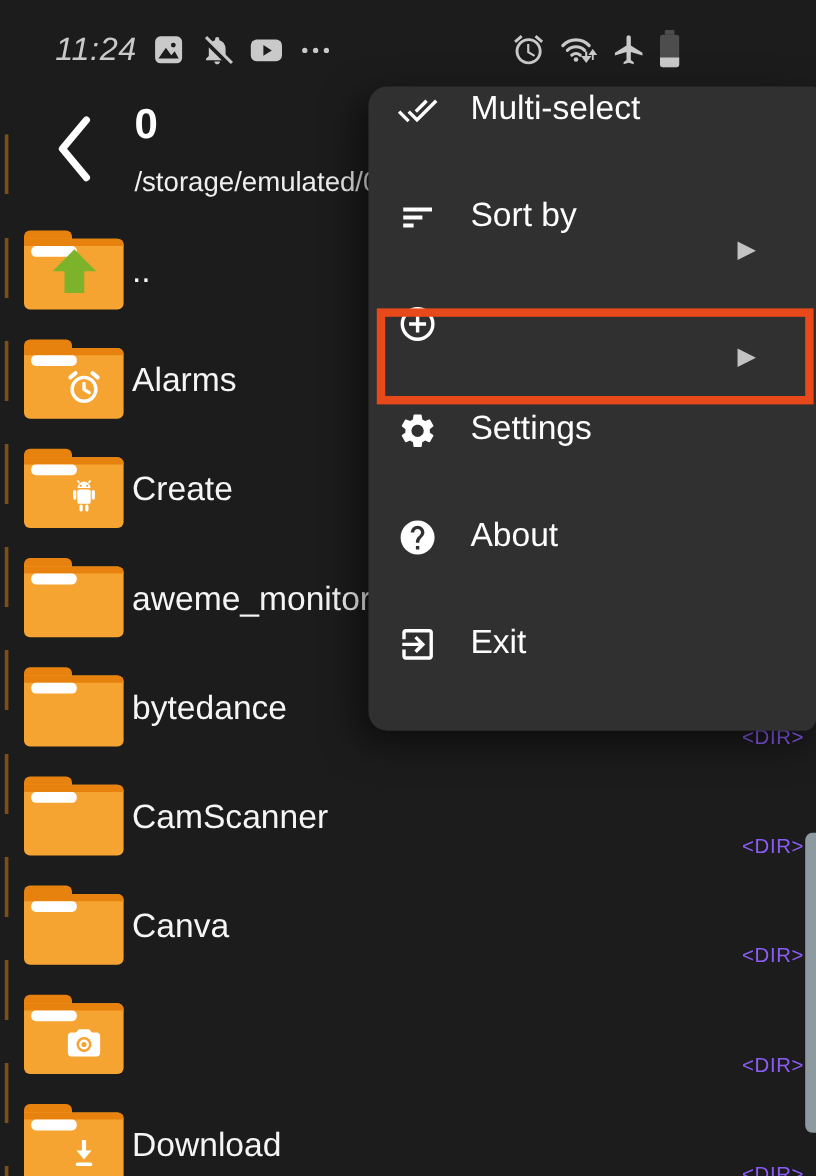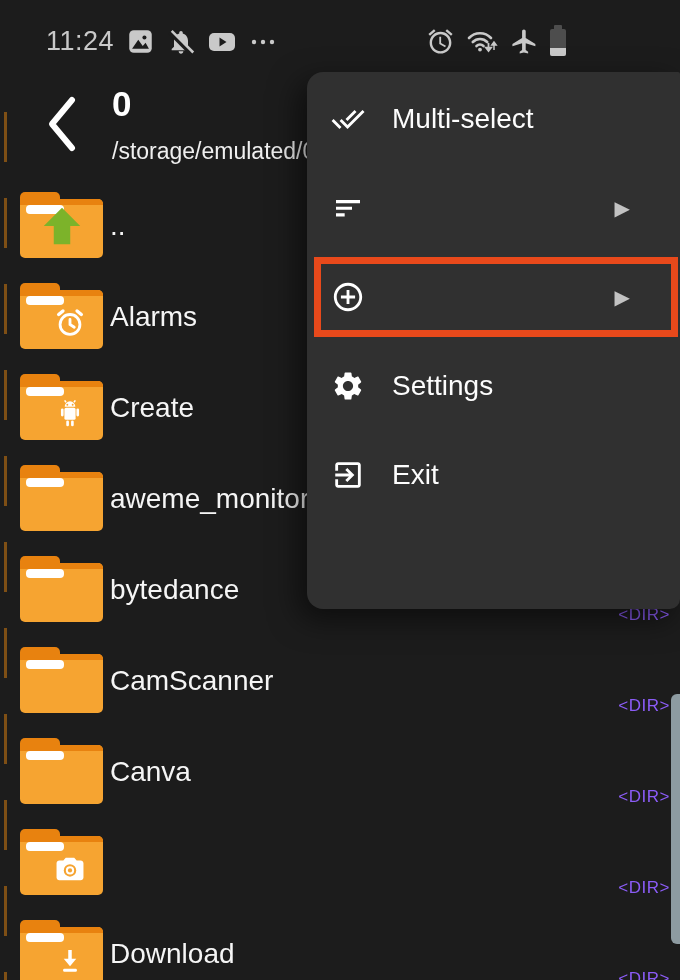--- a/index.html
+++ b/index.html
@@ -3,21 +3,21 @@
 <meta charset="utf-8">
 <style>
   html,body{margin:0;padding:0;background:#000;}
   .screen{
     position:relative;width:680px;height:980px;overflow:hidden;
     background:#1c1c1c;font-family:"Liberation Sans",sans-serif;color:#f2f2f2;
     -webkit-font-smoothing:antialiased;
   }
   
   .statusbar{position:absolute;top:0;left:0;right:0;height:64px;}
-  .sb-left{position:absolute;left:46px;top:26px;display:flex;align-items:center;gap:13px;}
+  .sb-left{position:absolute;left:46px;top:26px;display:flex;align-items:center;gap:13px;font-style:italic;}
   .sb-right{position:absolute;right:114px;top:26px;display:flex;align-items:center;gap:11px;}
   .sb-time{font-size:27px;color:#c9c9c9;letter-spacing:.5px;}
   .sb-icon{display:flex;align-items:center;justify-content:center;}
   .battery{position:relative;width:16px;height:27px;background:#4d4d4d;border-radius:2px;margin-top:2px;}
   .battery::before{content:"";position:absolute;top:-4px;left:4px;width:8px;height:4px;background:#4d4d4d;border-radius:1px 1px 0 0;}
   .battery::after{content:"";position:absolute;left:0;right:0;bottom:0;height:8px;background:#c9c9c9;border-radius:0 0 2px 2px;}
   
   .header{position:absolute;top:72px;left:0;width:340px;height:120px;}
   .back-btn{position:absolute;left:42px;top:22px;width:40px;height:60px;}
   .page-title{position:absolute;left:112px;top:12px;font-size:35px;font-weight:bold;color:#fff;}
@@ -36,21 +36,21 @@
   .folder .glyph{position:absolute;left:26px;top:20px;width:48px;height:40px;display:flex;align-items:center;justify-content:center;}
   .folder .glyph.big{left:8px;top:8px;width:68px;height:52px;}
   .file-name{position:absolute;left:110px;top:0;height:91px;display:flex;align-items:center;font-size:28px;color:#f5f5f5;white-space:nowrap;}
   .dir-badge{position:absolute;right:10px;top:61px;font-size:17px;color:#8b5cf6;letter-spacing:.5px;}
   
   .scrollbar{position:absolute;right:0;top:694px;width:9px;height:250px;background:#8d9ba1;border-radius:6px 0 0 6px;}
   
   .menu{position:absolute;left:307px;top:72px;right:0;height:537px;background:#303030;
     border-radius:16px 2px 10px 16px;z-index:10;padding-top:2px;box-sizing:border-box;
     box-shadow:-8px 10px 30px rgba(0,0,0,.55);}
-  .menu-item{position:relative;height:89px;display:flex;align-items:center;padding-left:23px;}
+  .menu-item{position:relative;height:89px;display:flex;align-items:flex-start;padding-left:23px;}
   .mi-icon{width:36px;height:36px;display:flex;align-items:center;justify-content:center;flex:0 0 36px;}
   .mi-label{margin-left:26px;font-size:28px;color:#fdfdfd;}
   .mi-arrow{position:absolute;right:50px;top:50%;transform:translateY(-50%);font-size:20px;color:#c2c2c2;}
   .item-highlight{position:absolute;left:7px;right:2px;top:5px;bottom:4px;border:7px solid #e8491b;box-sizing:border-box;pointer-events:none;}
 </style>
 </head>
 <body>
 
 <div class="screen">
 
@@ -275,20 +275,21 @@
 
       </div>
       <div class="menu-item">
 
         <span class="mi-icon">
           <svg width="32" height="32" viewBox="0 0 24 24">
             <path d="M3 6 h18 v2.4 H3 z M3 11 h12 v2.4 H3 z M3 16 h6.5 v2.4 H3 z" fill="#fff"></path>
           </svg>
         </span>
 
+        <span class="mi-label">Sort by</span>
         <span class="mi-arrow">▶</span>
 
       </div>
       <div class="menu-item">
 
         <span class="mi-icon">
           <svg width="34" height="34" viewBox="0 0 24 24">
             <path d="M13 7h-2v4H7v2h4v4h2v-4h4v-2h-4V7zm-1-5C6.48 2 2 6.48 2 12s4.48 10 10 10 10-4.48 10-10S17.52 2 12 2zm0 18c-4.41 0-8-3.59-8-8s3.59-8 8-8 8 3.59 8 8-3.59 8-8 8z" fill="#fff"></path>
           </svg>
         </span>
@@ -304,20 +305,31 @@
           </svg>
         </span>
 
         <span class="mi-label">Settings</span>
 
       </div>
       <div class="menu-item">
 
         <span class="mi-icon">
           <svg width="34" height="34" viewBox="0 0 24 24">
+            <path d="M12 2C6.48 2 2 6.48 2 12s4.48 10 10 10 10-4.48 10-10S17.52 2 12 2zm1 17h-2v-2h2v2zm2.07-7.75l-.9.92C13.45 12.9 13 13.5 13 15h-2v-.5c0-1.1.45-2.1 1.17-2.83l1.24-1.26c.37-.36.59-.86.59-1.41 0-1.1-.9-2-2-2s-2 .9-2 2H8c0-2.21 1.79-4 4-4s4 1.79 4 4c0 .88-.36 1.68-.93 2.25z" fill="#fff"></path>
+          </svg>
+        </span>
+
+        <span class="mi-label">About</span>
+
+      </div>
+      <div class="menu-item">
+
+        <span class="mi-icon">
+          <svg width="34" height="34" viewBox="0 0 24 24">
             <path d="M10.09 15.59L11.5 17l5-5-5-5-1.41 1.41L12.67 11H3v2h9.67l-2.58 2.59zM19 3H5c-1.11 0-2 .9-2 2v4h2V5h14v14H5v-4H3v4c0 1.1.89 2 2 2h14c1.1 0 2-.9 2-2V5c0-1.1-.9-2-2-2z" fill="#fff"></path>
           </svg>
         </span>
         <span class="mi-label">Exit</span>
 
       </div>
     </div>
 
 </div>
 

